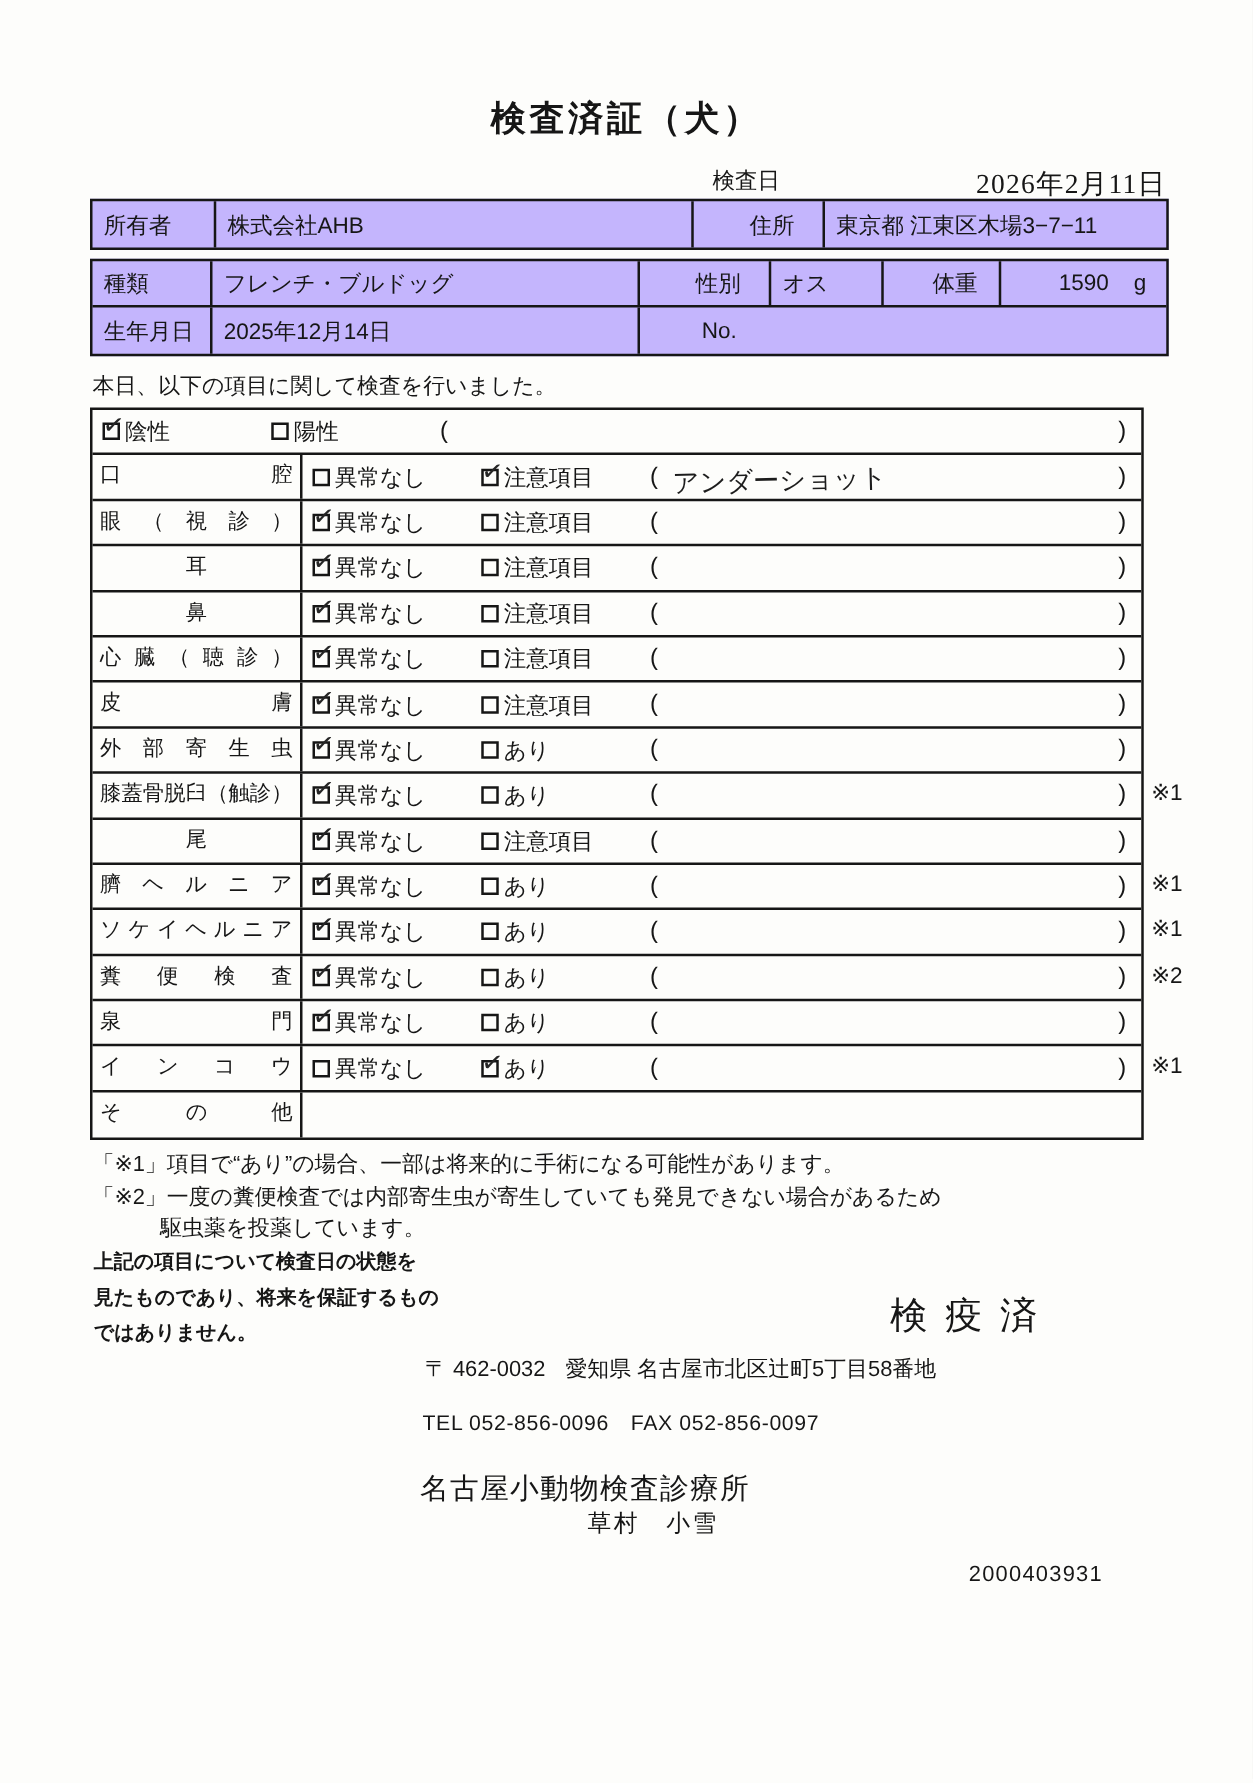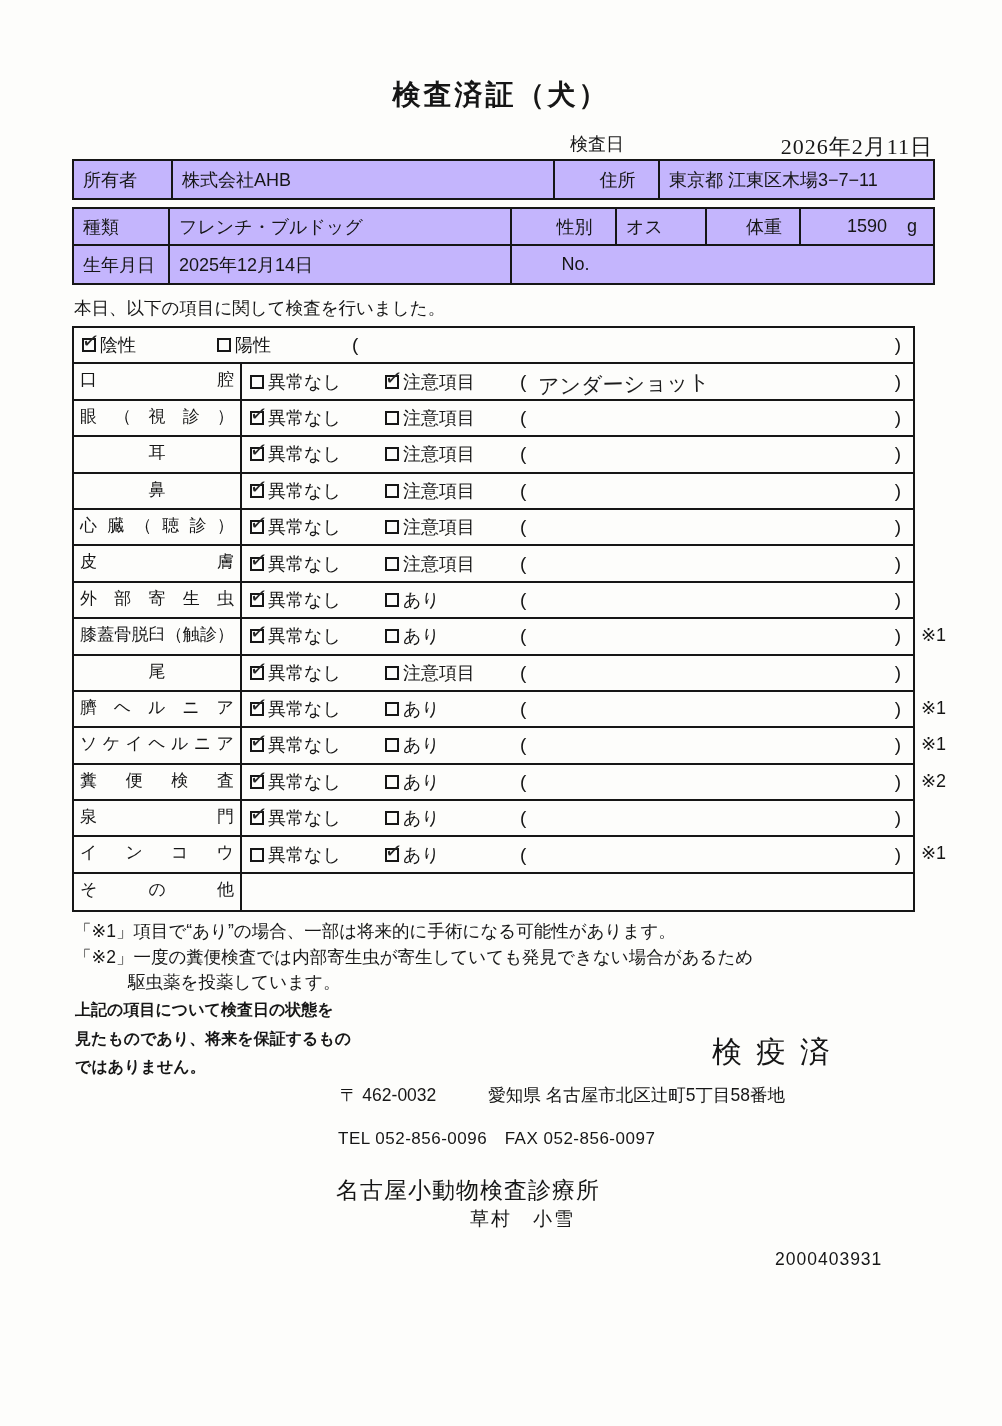--- a/index.html
+++ b/index.html
@@ -63,21 +63,21 @@
   .fn2 { top:945px; left:74px; }
   .fn3 { top:970px; left:117px;padding-left:11px; }
 
   .disclaimer { position:absolute; top:996px; left:75px; font-size:16px;
                 font-weight:bold; line-height:28.5px; }
 
   .stamp { position:absolute; top:1032px; left:712px; font-size:30px;
            letter-spacing:14px; white-space:nowrap; }
 
   .postal { position:absolute; top:1083px; left:340px; font-size:17.5px; white-space:nowrap; }
-  .postal .addr { margin-left:52px; }
+  .postal .addr { margin-left:16px; }
   .telfax { position:absolute; top:1127px; left:338px; font-size:17px;
             letter-spacing:0.5px; white-space:nowrap; }
   .clinic-name { position:absolute; top:1175px; left:336px; font-size:23px;
                  letter-spacing:1px; white-space:nowrap; }
   .vet-name { position:absolute; top:1206px; left:470px; font-size:19px;
               letter-spacing:2px; white-space:nowrap; }
   .doc-num { position:absolute; top:1249px; left:775px; font-size:17.5px;
              letter-spacing:1px; }
 </style>
 </head>

